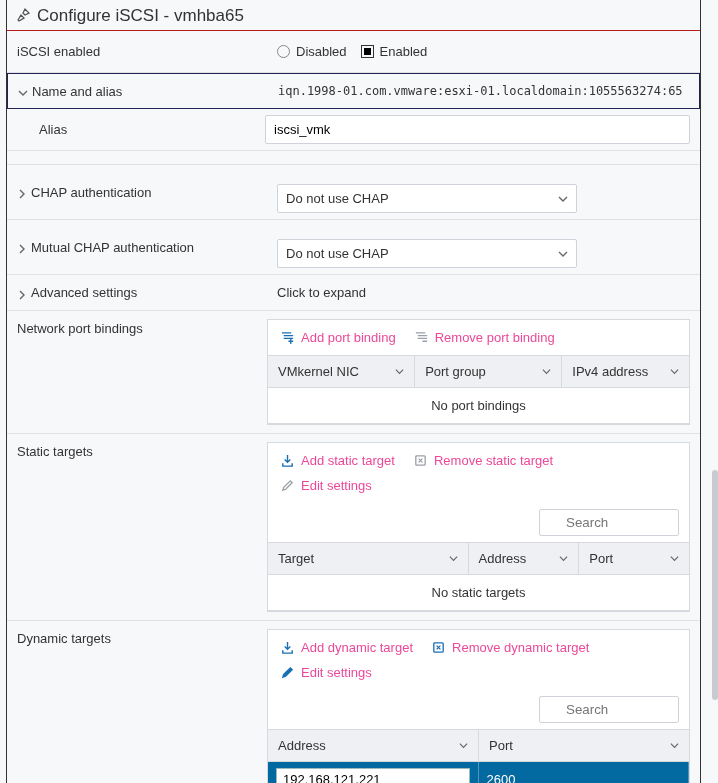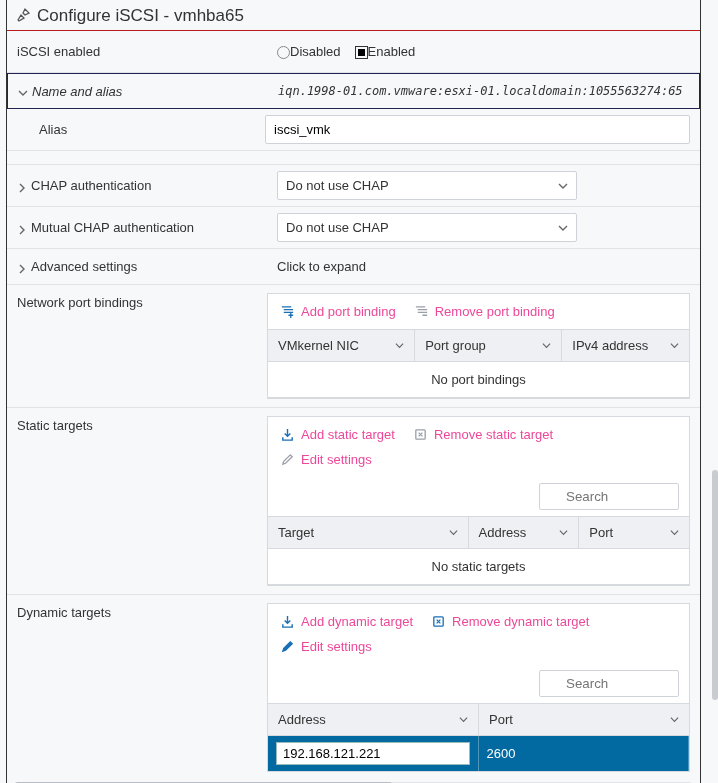--- a/index.html
+++ b/index.html
@@ -52,21 +52,21 @@
     padding: 6px 10px;
     display:flex;
     align-items:center;
     gap:14px;
   }
   .chev {
     width:10px; height:10px;
     display:inline-block;
   }
   .radio {
-    display:inline-flex; align-items:flex-end; 
+    display:inline-flex; align-items:center; gap:6px;
     color:#333;
   }
   .radio-dot {
     width:13px;height:13px;border:1px solid #888;border-radius:50%;
     display:inline-block;
     position:relative;
   }
   .radio-sq {
     width:13px;height:13px;border:1px solid #333;
     display:inline-block; position:relative;
@@ -85,20 +85,21 @@
   }
   .select {
     width: 300px;
     padding: 6px 8px;
     border:1px solid #cfd3d9;
     border-radius:2px;
     background:#fff;
     display:flex;
     justify-content:space-between;
     align-items:center;
+    margin-top:13px;
   }
   .section-label {
     width:260px;
     padding:10px;
     color:#333;
     align-self:flex-start;
   }
   .section-panel {
     flex:1;
     margin:8px 10px 8px 0;
@@ -220,21 +221,21 @@
         <span class="radio-dot"></span>
         <span>Disabled</span>
       </label>
       <label class="radio">
         <span class="radio-sq checked"></span>
         <span>Enabled</span>
       </label>
     </div>
   </div>
 
-  <div class="row selected" style="background:#f7f8fa;font-style:italic;">
+  <div class="row selected" style="background:#f7f8fa;">
     <div class="label-col">
       <span class="chev">
         <svg width="10" height="10" viewBox="0 0 10 10">
             <path d="M1 3l4 4 4-4" fill="none" stroke="#666" stroke-width="1.4"></path>
           </svg>
       </span>
       <span>Name and alias</span>
     </div>
     <div class="value-col">
       <span class="iqn">iqn.1998-01.com.vmware:esxi-01.localdomain:1055563274:65</span>

